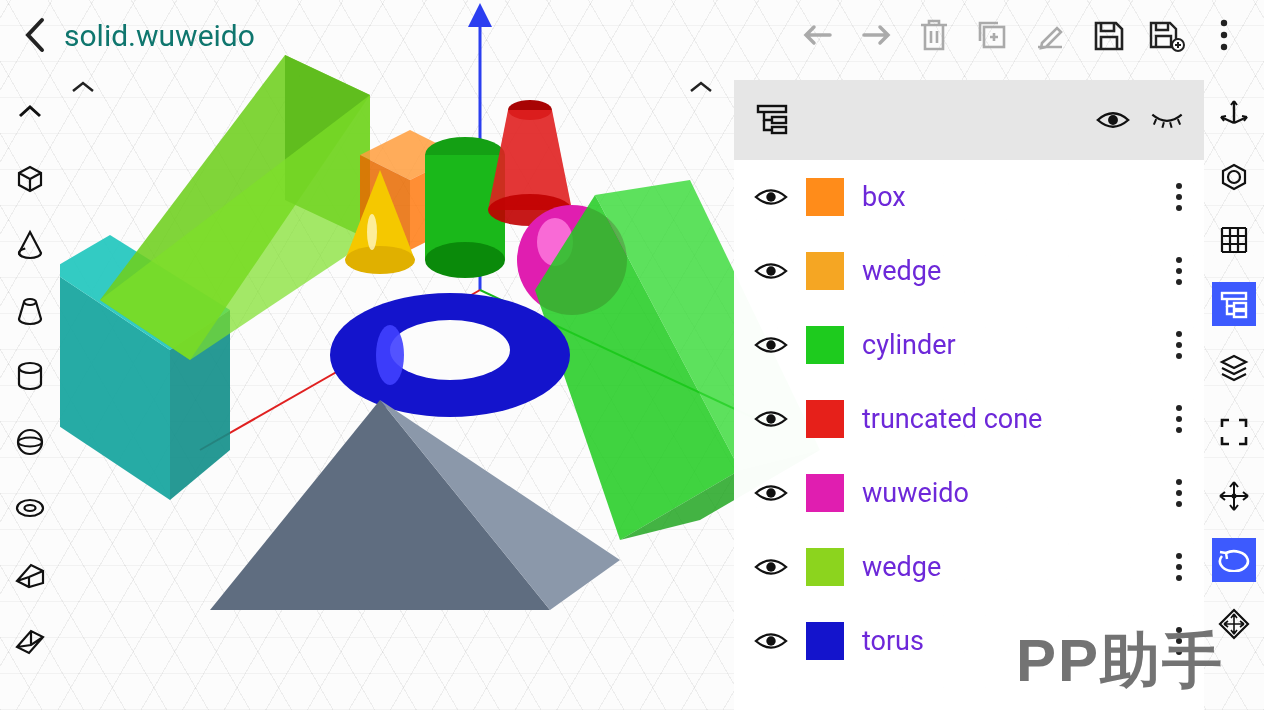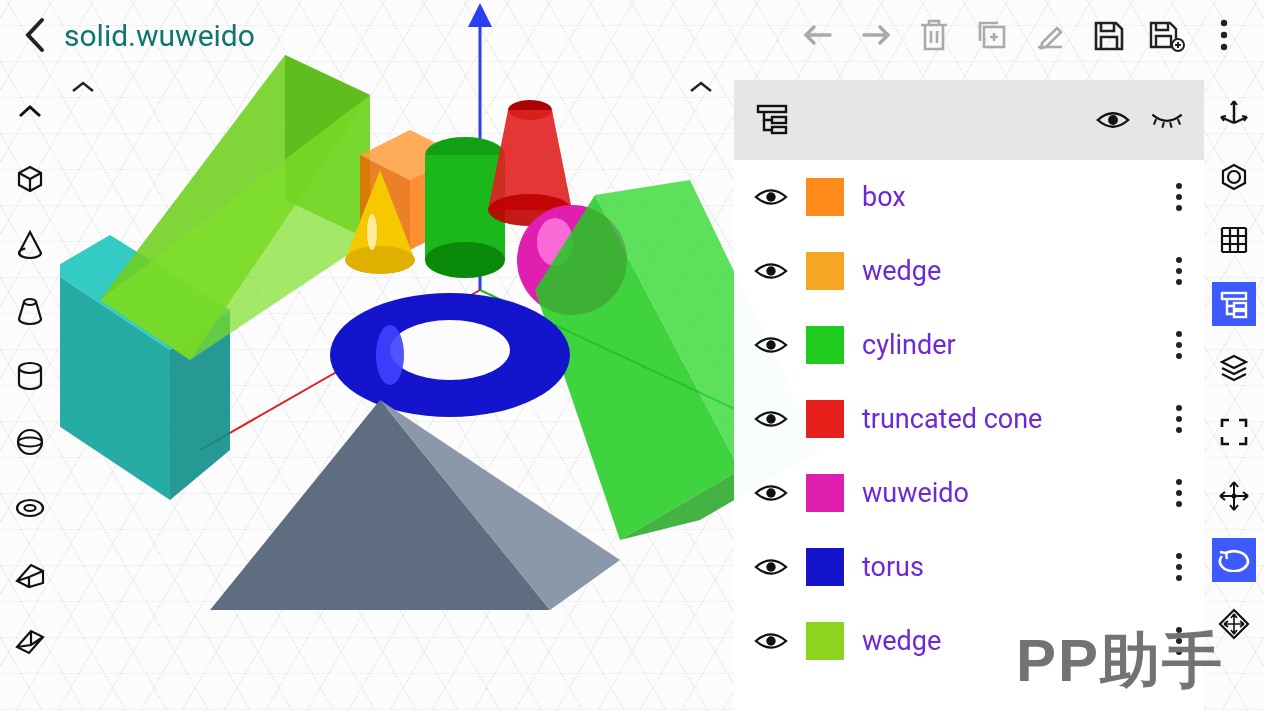--- a/index.html
+++ b/index.html
@@ -435,37 +435,37 @@
           <span></span>
         </div>
       </div>
       <div class="layer-row">
     <div class="eye-icon">
       <svg width="36" height="24" viewBox="0 0 36 24">
             <path d="M2 12 Q18 -2 34 12 Q18 26 2 12 Z" stroke="#111" stroke-width="2.4" fill="none"></path>
             <circle cx="18" cy="12" r="5" fill="#111"></circle>
           </svg>
     </div>
+    <div class="swatch" style="background:#8cd41e"></div>
+    <div class="layer-name">wedge</div>
+    <div class="dots">
+          <span></span>
+          <span></span>
+          <span></span>
+        </div>
+      </div>
+      <div class="layer-row">
+    <div class="eye-icon">
+      <svg width="36" height="24" viewBox="0 0 36 24">
+            <path d="M2 12 Q18 -2 34 12 Q18 26 2 12 Z" stroke="#111" stroke-width="2.4" fill="none"></path>
+            <circle cx="18" cy="12" r="5" fill="#111"></circle>
+          </svg>
+    </div>
     <div class="swatch" style="background:#1414cc"></div>
     <div class="layer-name">torus</div>
-    <div class="dots">
-          <span></span>
-          <span></span>
-          <span></span>
-        </div>
-      </div>
-      <div class="layer-row">
-    <div class="eye-icon">
-      <svg width="36" height="24" viewBox="0 0 36 24">
-            <path d="M2 12 Q18 -2 34 12 Q18 26 2 12 Z" stroke="#111" stroke-width="2.4" fill="none"></path>
-            <circle cx="18" cy="12" r="5" fill="#111"></circle>
-          </svg>
-    </div>
-    <div class="swatch" style="background:#8cd41e"></div>
-    <div class="layer-name">wedge</div>
     <div class="dots">
           <span></span>
           <span></span>
           <span></span>
         </div>
       </div>
     </div>
 </div>
 
 <div class="right-tools">

